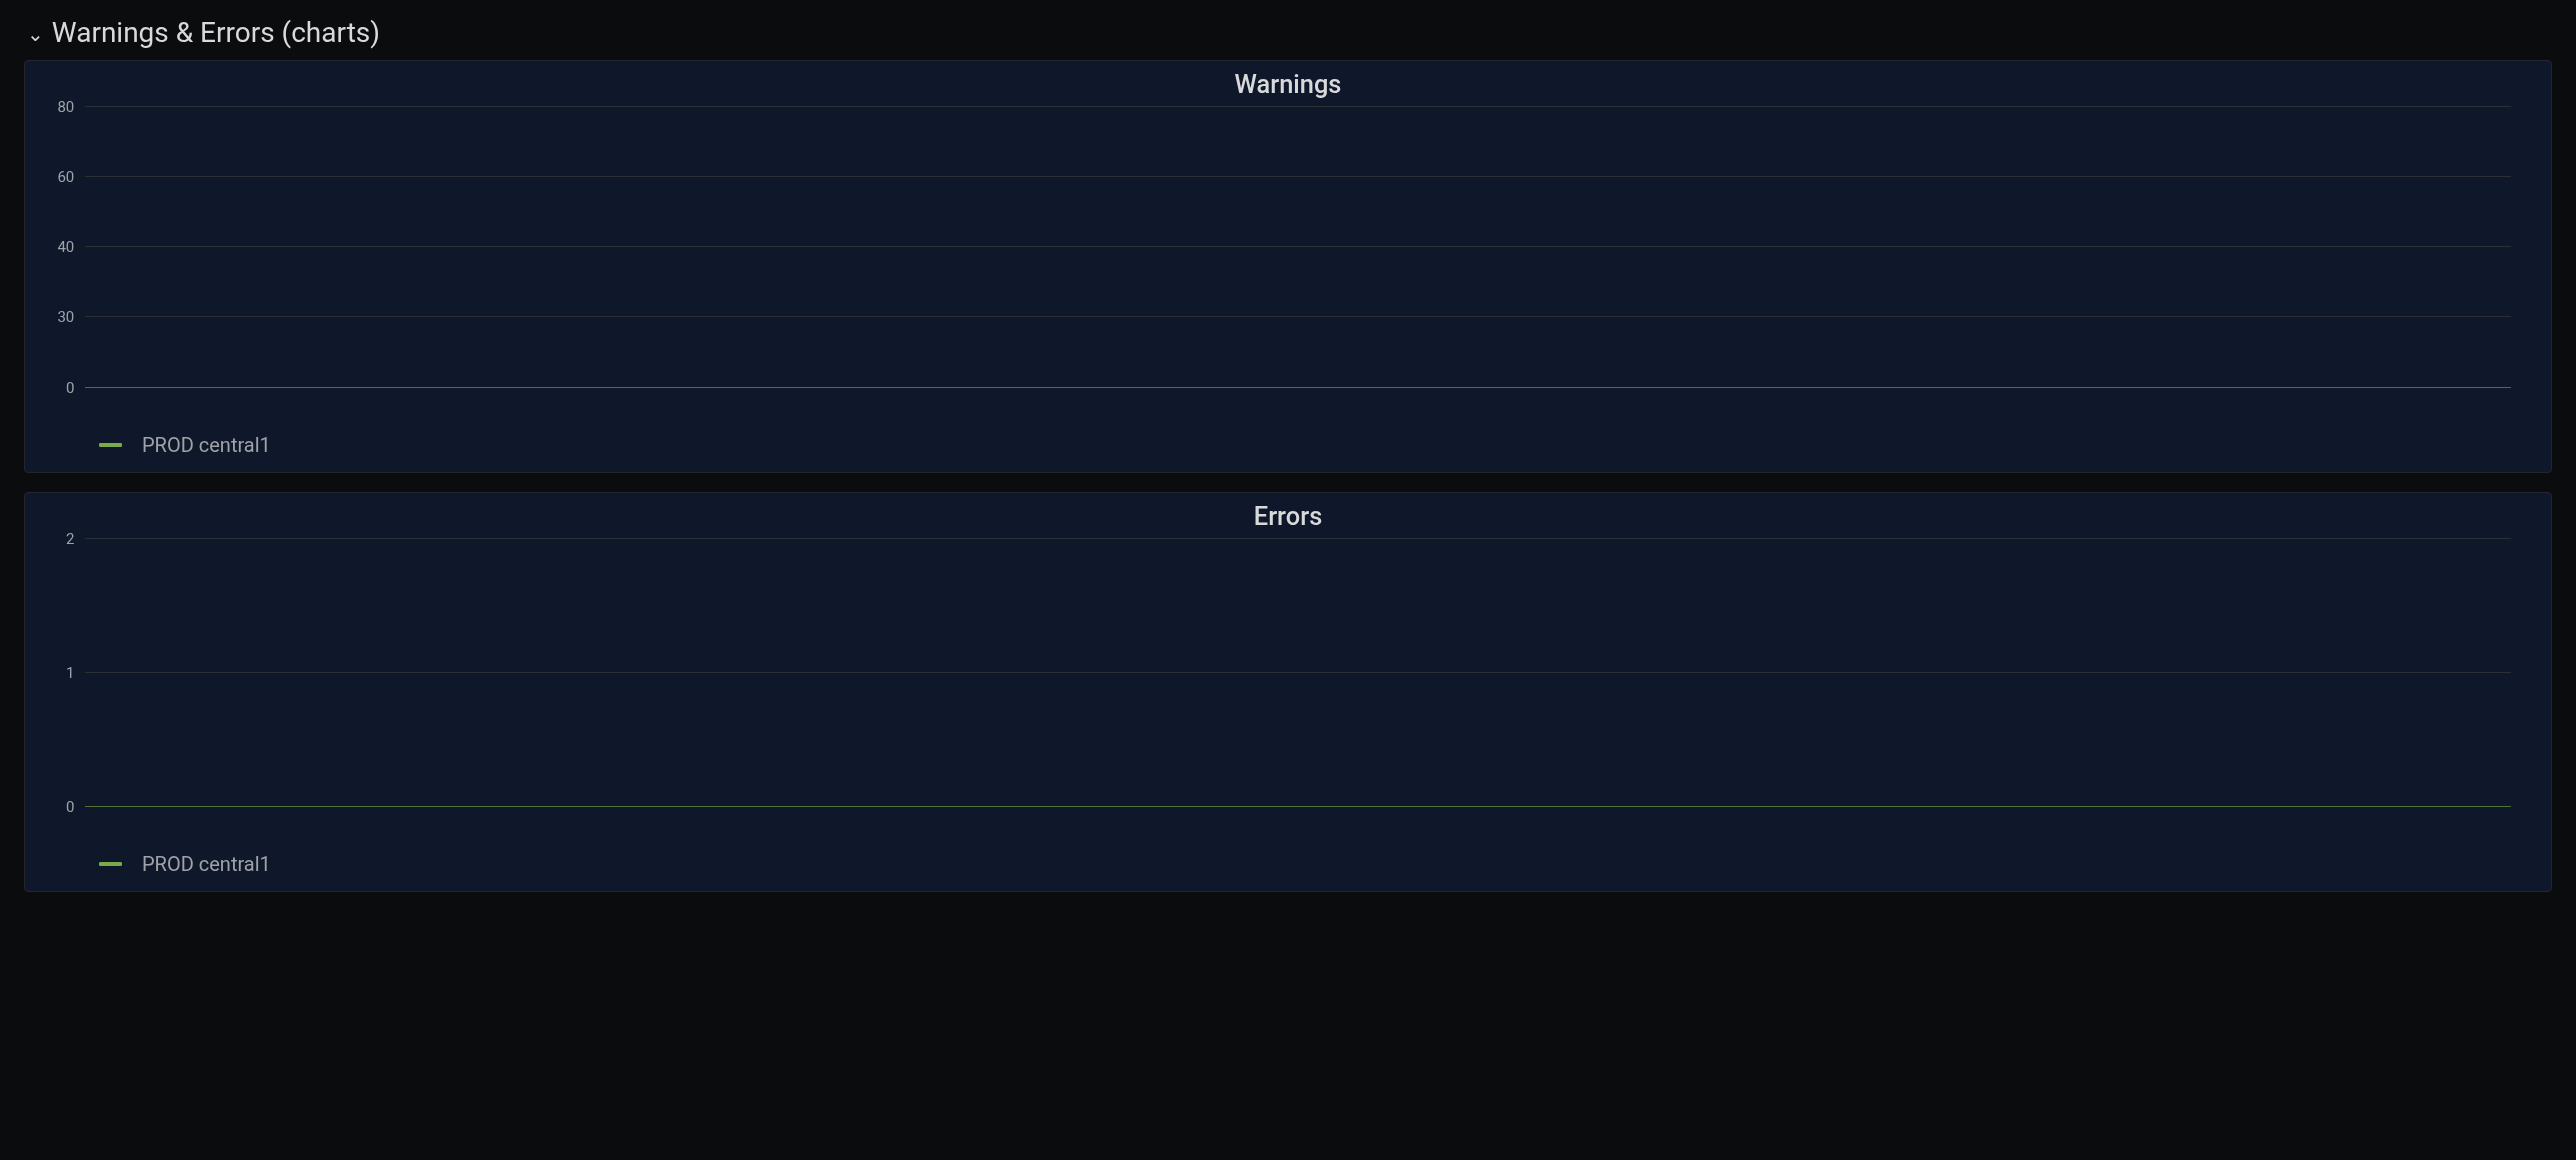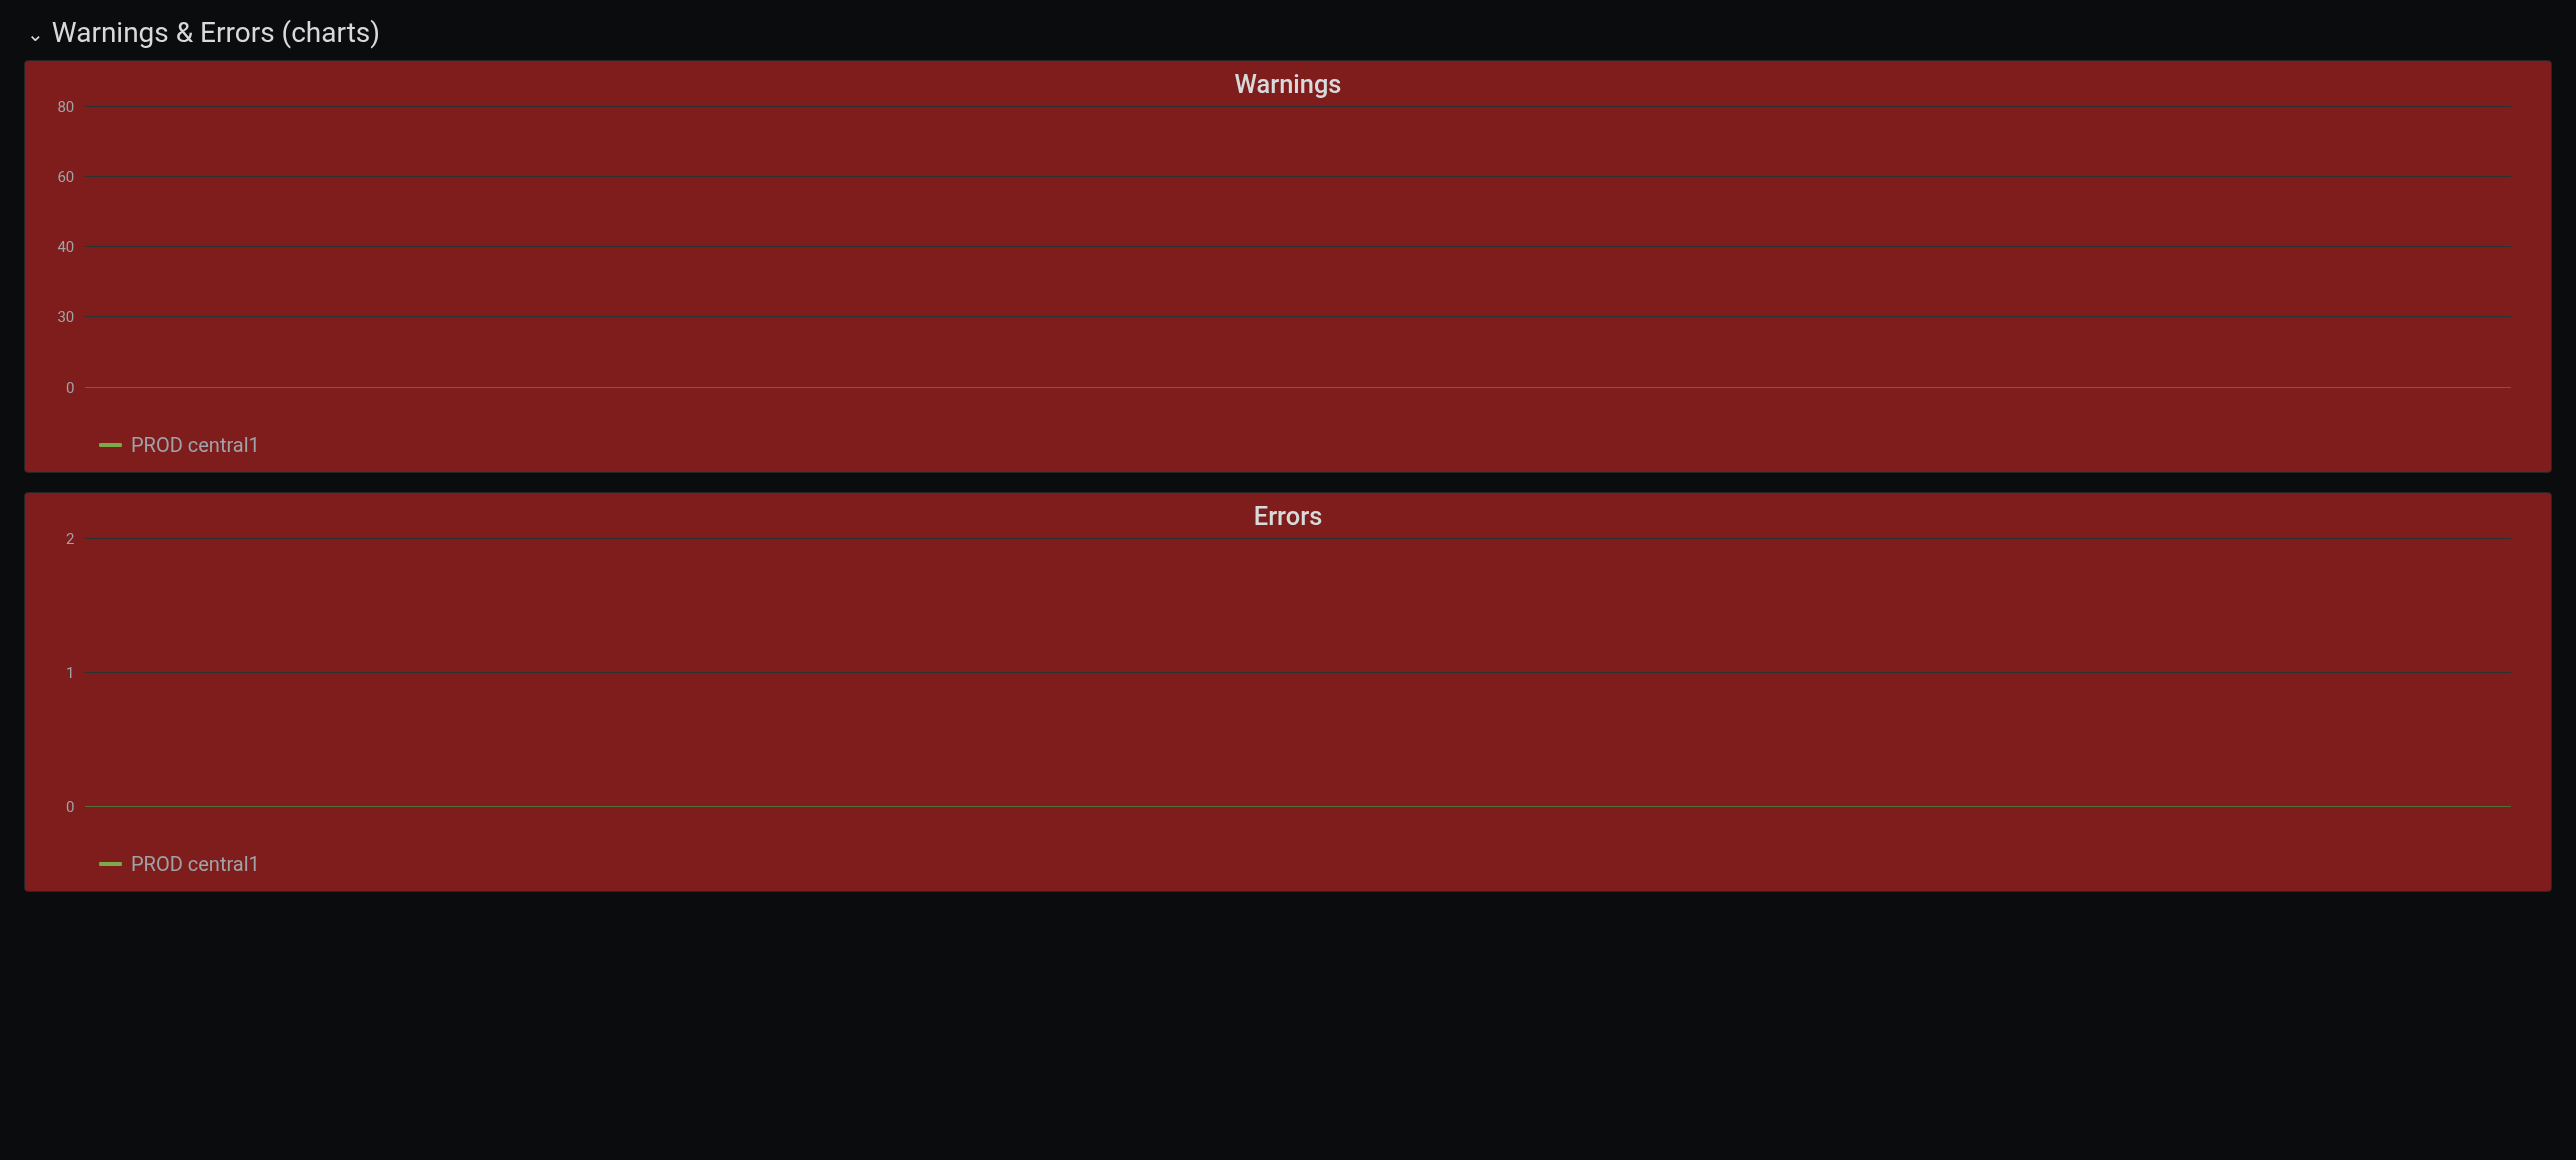--- a/index.html
+++ b/index.html
@@ -29,21 +29,21 @@
     font-weight: 400;
     color: #d8d9da;
   }
   .panels {
     padding: 0 24px 21.4px 24px;
     display: flex;
     flex-direction: column;
     gap: 19px;
   }
   .panel {
-    background: #7f1d1d;
+    background: #0f172a;
     border: 0.7px solid #24262b;
     border-radius: 4px;
     padding: 8px 0 14.7px 0;
     position: relative;
   }
   .panel-title {
     text-align: center;
     font-size: 25.4px;
     font-weight: 500;
     color: #d8d9da;
@@ -91,21 +91,21 @@
     margin-top: 6.7px;
   }
   .bars {
     position: absolute;
     inset: 0;
     z-index: 3;
   }
   .legend {
     display: flex;
     align-items: center;
-    gap: 9px;
+    gap: 20px;
     margin-top: 6.7px;
     margin-left: 74px;
     font-size: 20px;
     color: #9fa3a8;
     text-align: center;
   }
   .legend-swatch {
     width: 23px;
     height: 4px;
     background: #7ca94a;

